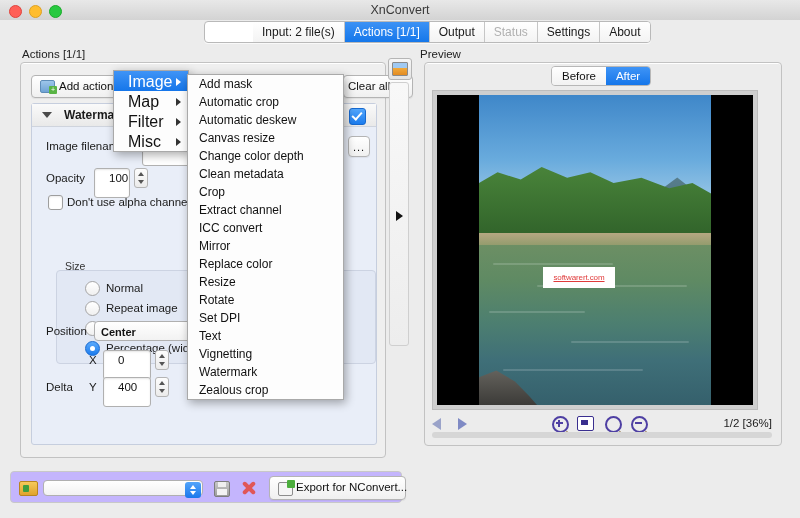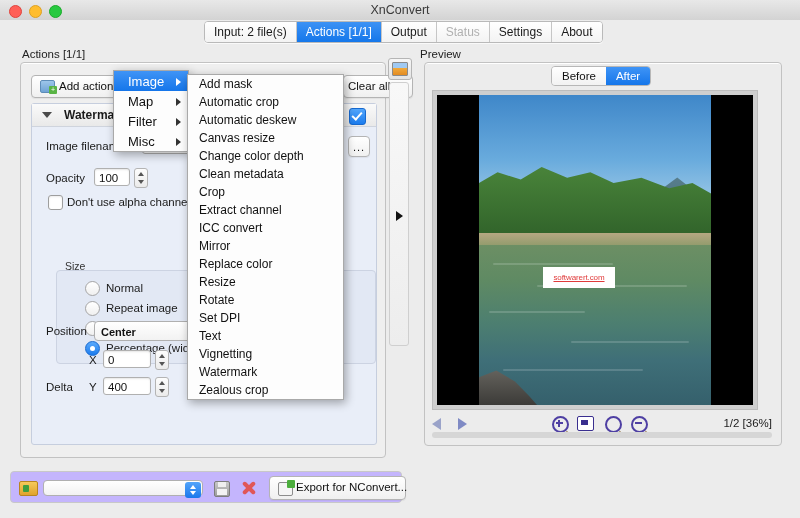--- a/index.html
+++ b/index.html
@@ -30,21 +30,21 @@
 
   
   .tabstrip{
     position:absolute;left:0;top:20px;width:800px;height:24px;
     background:#ececec;
   }
   .tabs{
     position:absolute;left:204px;top:1px;display:flex;
     border:1px solid #b9b9b9;border-radius:4px;overflow:hidden;
     box-shadow:0 1px 0 rgba(255,255,255,.7);
-    background:#fff;height:20px;
+    background:#fff;height:20px;padding-left:48px;
   }
   .tab{
     padding:0 9px;height:20px;line-height:20px;font-size:12px;
     background:linear-gradient(#ffffff,#f3f3f3);
     border-right:1px solid #c6c6c6;color:#1a1a1a;white-space:nowrap;
   }
   .tab:last-child{border-right:none;}
   .tab.active{background:linear-gradient(#3c92f5,#1577ea);color:#fff;}
   .tab.disabled{color:#b0b0b0;}
 
@@ -94,21 +94,21 @@
   }
   #enabledcheck:after{
     content:"";position:absolute;left:4px;top:1px;width:4px;height:8px;
     border:solid #fff;border-width:0 2px 2px 0;transform:rotate(42deg);
   }
 
   .flabel{position:absolute;font-size:11.5px;color:#1a1a1a;}
   .field{
     position:absolute;background:#fff;border:1px solid #b0b0b0;border-radius:3px;
     box-shadow:inset 0 1px 2px rgba(0,0,0,.1);
-    font-size:11.5px;padding:0 4px;line-height:18px;height:18px;color:#111;
+    font-size:11.5px;padding:0 14px;line-height:18px;height:30px;color:#111;
     box-sizing:border-box;
   }
   .spin{
     position:absolute;width:12px;height:18px;border:1px solid #b4b4b4;border-radius:3px;
     background:linear-gradient(#fdfdfd,#ebebeb);
   }
   .spin:before,.spin:after{
     content:"";position:absolute;left:3px;width:0;height:0;
     border-left:3px solid transparent;border-right:3px solid transparent;
   }
@@ -154,21 +154,21 @@
   .combo .arrowbtn:after{bottom:3px;border-top:4px solid #fff;}
 
   
   .menu{
     position:absolute;background:#fdfdfd;border:1px solid #a9a9a9;
     box-shadow:2px 3px 9px rgba(0,0,0,.33);
   }
   #menu1{left:113px;top:70px;width:74px;}
   #menu1 .mi{height:14px;}
   .mi{
-    position:relative;font-size:13px;color:#111;padding:3px 8px 3px 14px;
+    position:relative;font-size:16px;color:#111;padding:3px 8px 3px 14px;
     line-height:15px;white-space:nowrap;
   }
   .mi.sel{background:linear-gradient(#3f94f6,#1576ea);color:#fff;}
   .submark{
     position:absolute;right:7px;top:7px;width:0;height:0;
     border-top:4px solid transparent;border-bottom:4px solid transparent;
     border-left:5px solid #333;
   }
   .mi.sel .submark{border-left-color:#fff;}
   #menu2{left:187px;top:74px;width:155px;}

